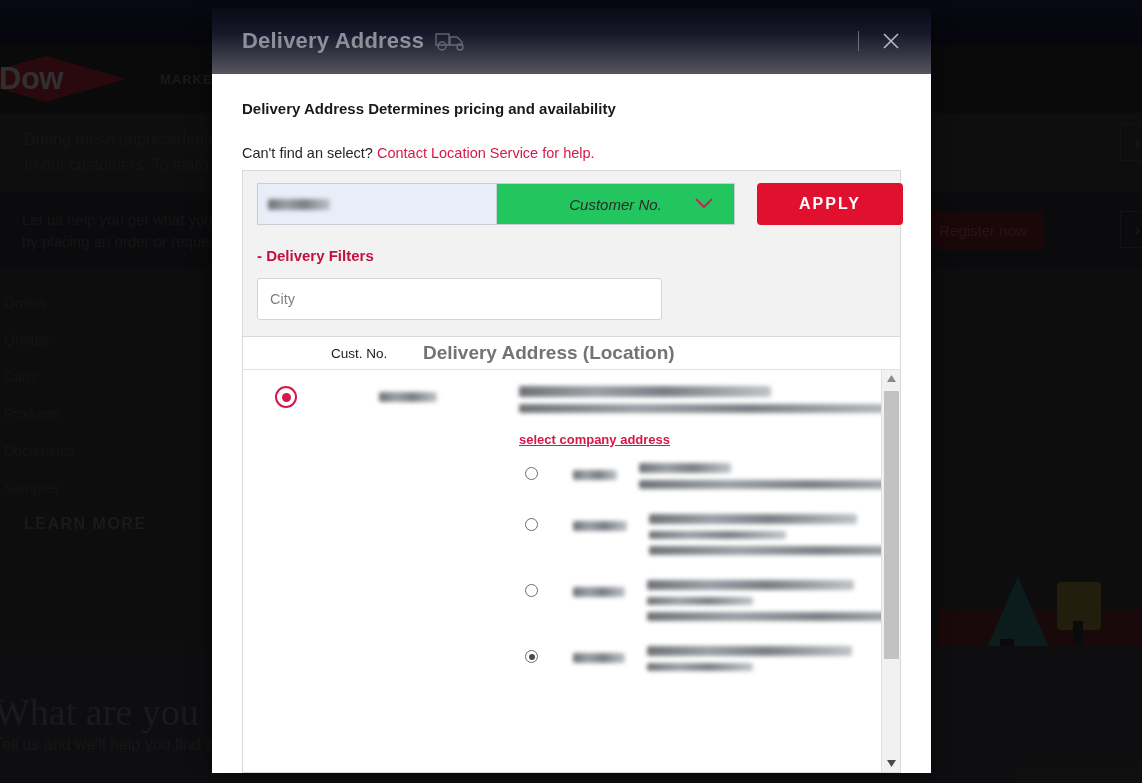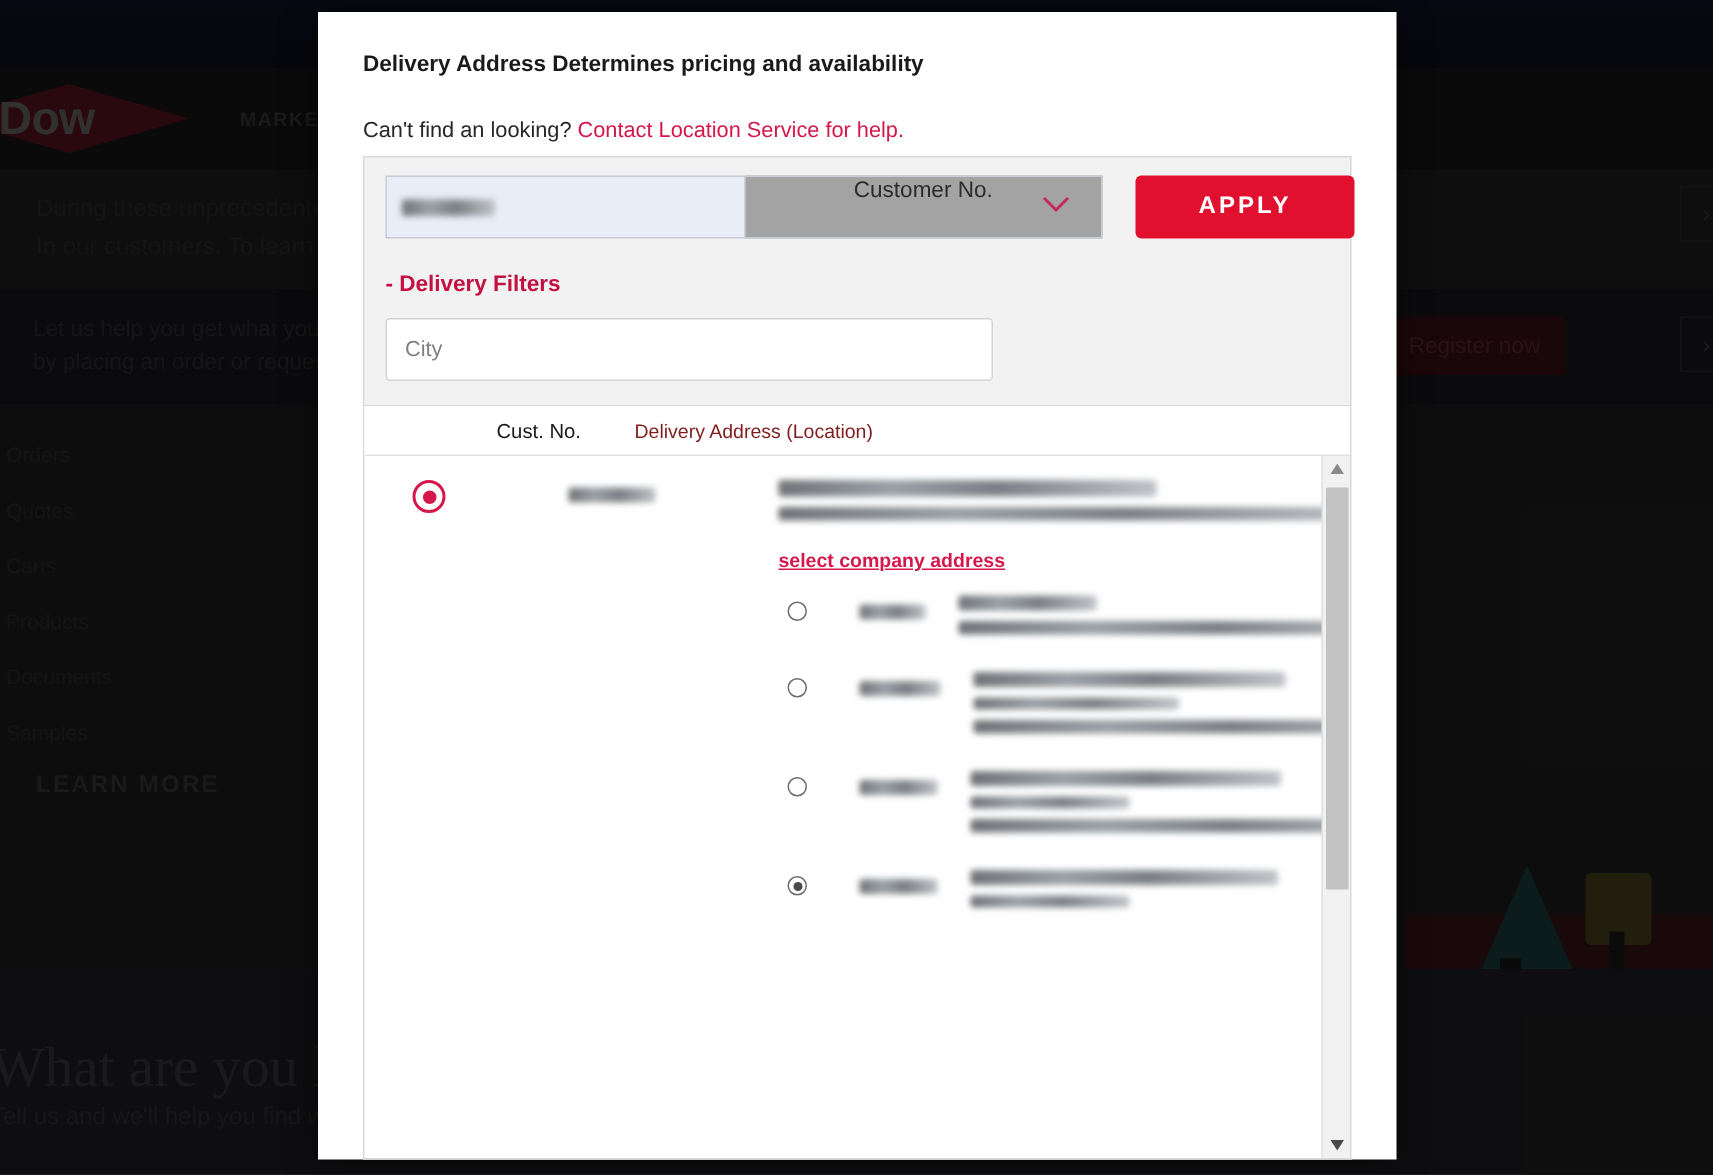--- a/index.html
+++ b/index.html
@@ -258,25 +258,27 @@
   .blur-text {
     background: linear-gradient(90deg, #6f7276 0%, #9aa0a6 30%, #7b7f85 58%, #bfc3c7 100%);
     filter: blur(2.2px);
     border-radius: 2px;
     display: inline-block;
   }
   .select-wrap {
     flex: 0 0 238px;
     border: 1px solid #c9cdd6;
     border-left: none;
-    background: #a3a3a3;
-    display: flex;
+    background: #22c55e;
+    display: flex;
+    align-items: center;
     justify-content: center;
     position: relative;
     cursor: pointer;
+    font-style: italic;
   }
   .select-label {
     font-size: 15px;
     color: #2b2b2b;
   }
   .chev {
     position: absolute;
     right: 20px;
     top: 50%;
     transform: translateY(-50%);
@@ -331,21 +333,21 @@
     display: flex;
     height: 33px;
     align-items: center;
     border-bottom: 1px solid #e2e2e2;
     background: #fff;
     flex: 0 0 33px;
     padding-right: 22px;
   }
   .col-radio { flex: 0 0 88px; }
   .col-cust  { flex: 0 0 92px; font-size: 13.5px; font-weight: normal; color: #1a1a1a; }
-  .col-addr  { flex: 1; font-size: 13px; font-weight: normal; color: #7f1d1d; }
+  .col-addr  { flex: 1; font-size: 19px; font-weight: bold; color: #737373; }
 
   .results-scroll {
     flex: 1;
     min-height: 0;
     position: relative;
     display: flex;
   }
   .results-list {
     flex: 1;
     overflow: hidden;
@@ -521,27 +523,46 @@
   <div class="bg-learnmore">LEARN MORE</div>
   <div class="bg-bottom"></div>
   <div class="bg-bigtitle">What are you looking for?</div>
   <div class="bg-subtitle">Tell us and we'll help you find what you need.</div>
 </div>
 
 <div id="scrim"></div>
 
 <div id="modal">
 
+  <div class="modal-head">
+    <span class="modal-title">Delivery Address</span>
+    <span class="truck-icon">
+      <svg width="34" height="22" viewBox="0 0 34 22" fill="none" stroke="#9b9ca6" stroke-width="1.4">
+        <path d="M2 4 h13 v11 h-13 z" fill="none"></path>
+        <path d="M16 7 h7 l5 5 v3 h-12 z" fill="none"></path>
+        <circle cx="8" cy="16" r="4"></circle>
+        <circle cx="26" cy="17" r="3"></circle>
+      </svg>
+    </span>
+    <span class="head-spacer"></span>
+    <span class="head-divider"></span>
+    <span class="close-btn">
+      <svg width="20" height="20" viewBox="0 0 20 20" stroke="#b9bac2" stroke-width="1.6">
+        <line x1="3" y1="3" x2="17" y2="17"></line>
+        <line x1="17" y1="3" x2="3" y2="17"></line>
+      </svg>
+    </span>
+  </div>
 
   <div class="modal-body">
 
     <div class="subtitle">Delivery Address Determines pricing and availability</div>
 
     <div class="helpline">
-      <span>Can't find an looking?</span>
+      <span>Can't find an select?</span>
       <a class="helplink" href="#">Contact Location Service for help.</a>
     </div>
 
     <div class="search-panel">
       <div class="search-row">
         <div class="search-input">
           <span class="blur-text" style="width:62px; height:11px;"></span>
         </div>
         <div class="select-wrap">
           <span class="select-label">Customer No.</span>

